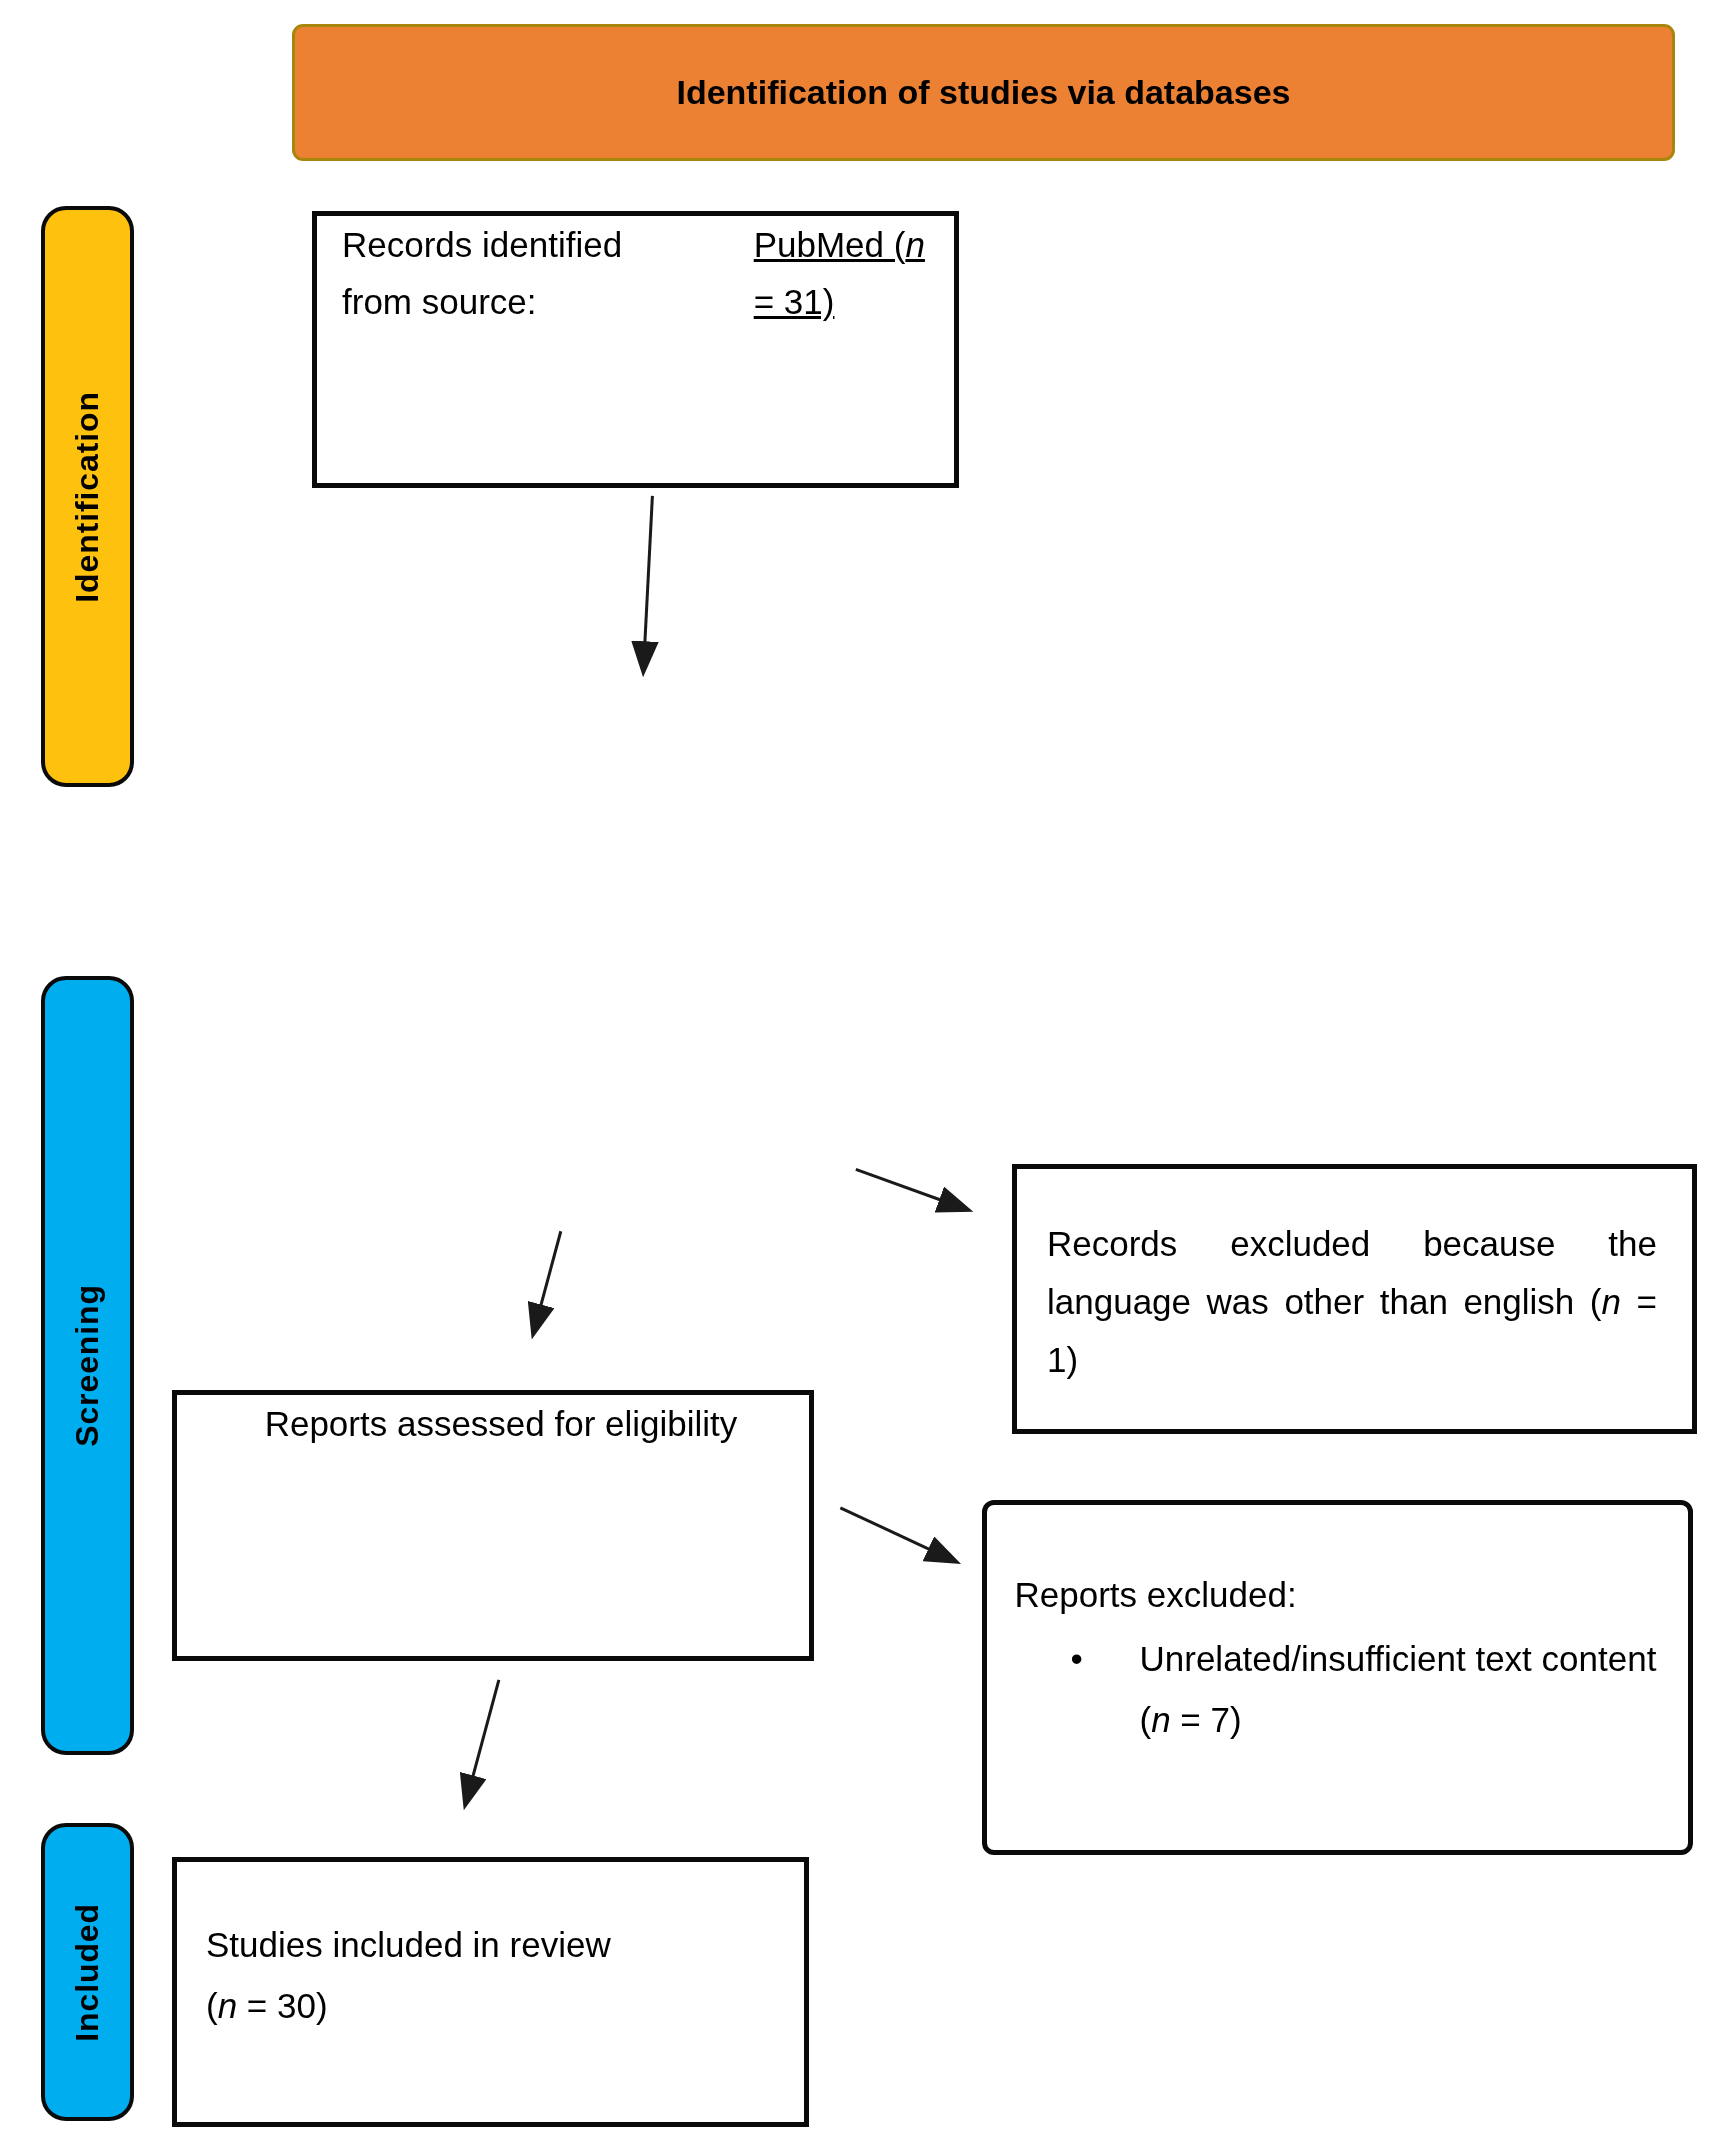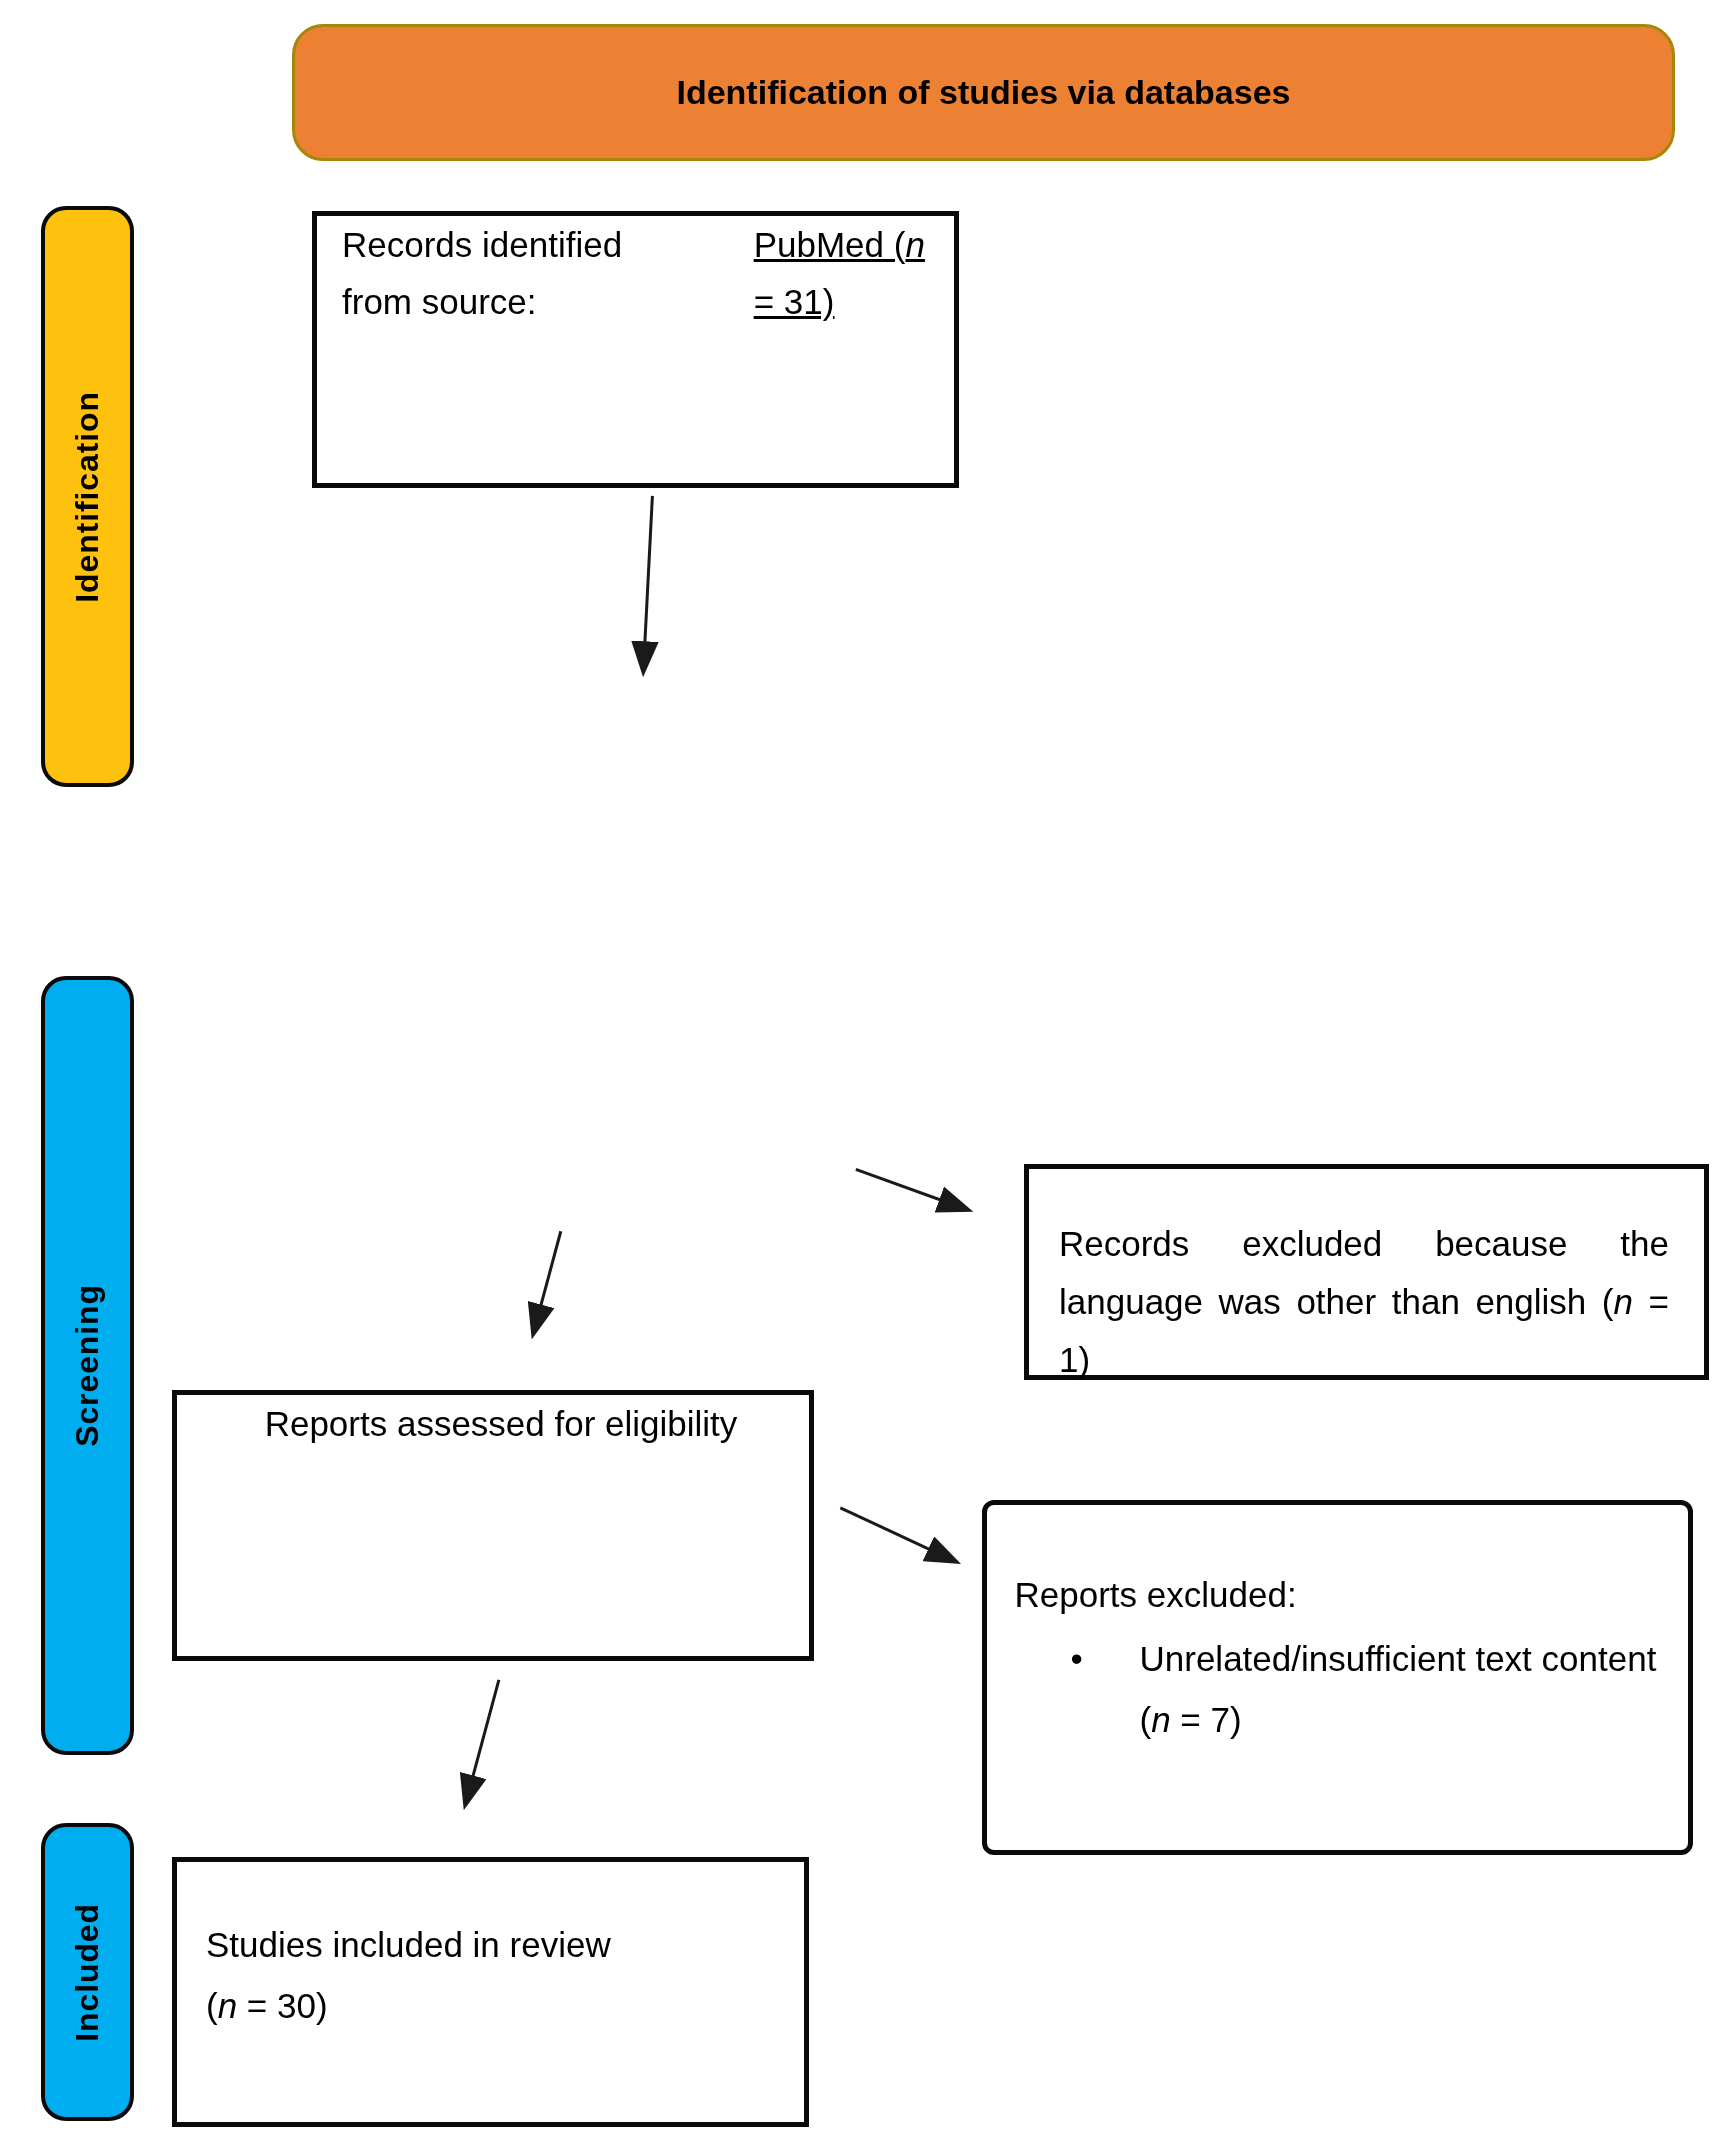--- a/index.html
+++ b/index.html
@@ -13,21 +13,21 @@
     overflow: hidden;
   }
 
   
   .header-banner {
     position: absolute;
     left: 292px; top: 24px;
     width: 1383px; height: 137px;
     background: #EC8033;
     border: 3.9px solid #A6860B;
-    border-radius: 31px;
+    border-radius: 11px;
     box-sizing: border-box;
     display: flex; align-items: center; justify-content: center;
     font-weight: bold;
     font-size: 34px;
   }
 
   
   .side {
     position: absolute;
     left: 41px; width: 93px;
@@ -66,25 +66,24 @@
   }
   #box-records-identified .indent { margin-left: 65px; text-decoration: underline; }
 
   #box-records-screened {
     left: 172px; top: 987px; width: 645px; height: 227px;
     display: flex; align-items: center;
     padding-left: 29px; padding-right: 13px;
   }
 
   #box-records-excluded {
-    left: 1012px; top: 1164px; width: 685px; height: 216px;
+    left: 1012px; top: 1164px; width: 685px; height: 270px;
     padding: 46px 35px 0 30px;
     text-align: justify;
     line-height: 58px;
-    margin-left: 12px;
   }
 
   #box-reports-assessed {
     left: 172px; top: 1390px; width: 642px; height: 271px;
     display: flex; justify-content: center;
     padding-left: 29px; padding-right: 13px;
     line-height: 58px;
   }
 
   #box-reports-excluded {

